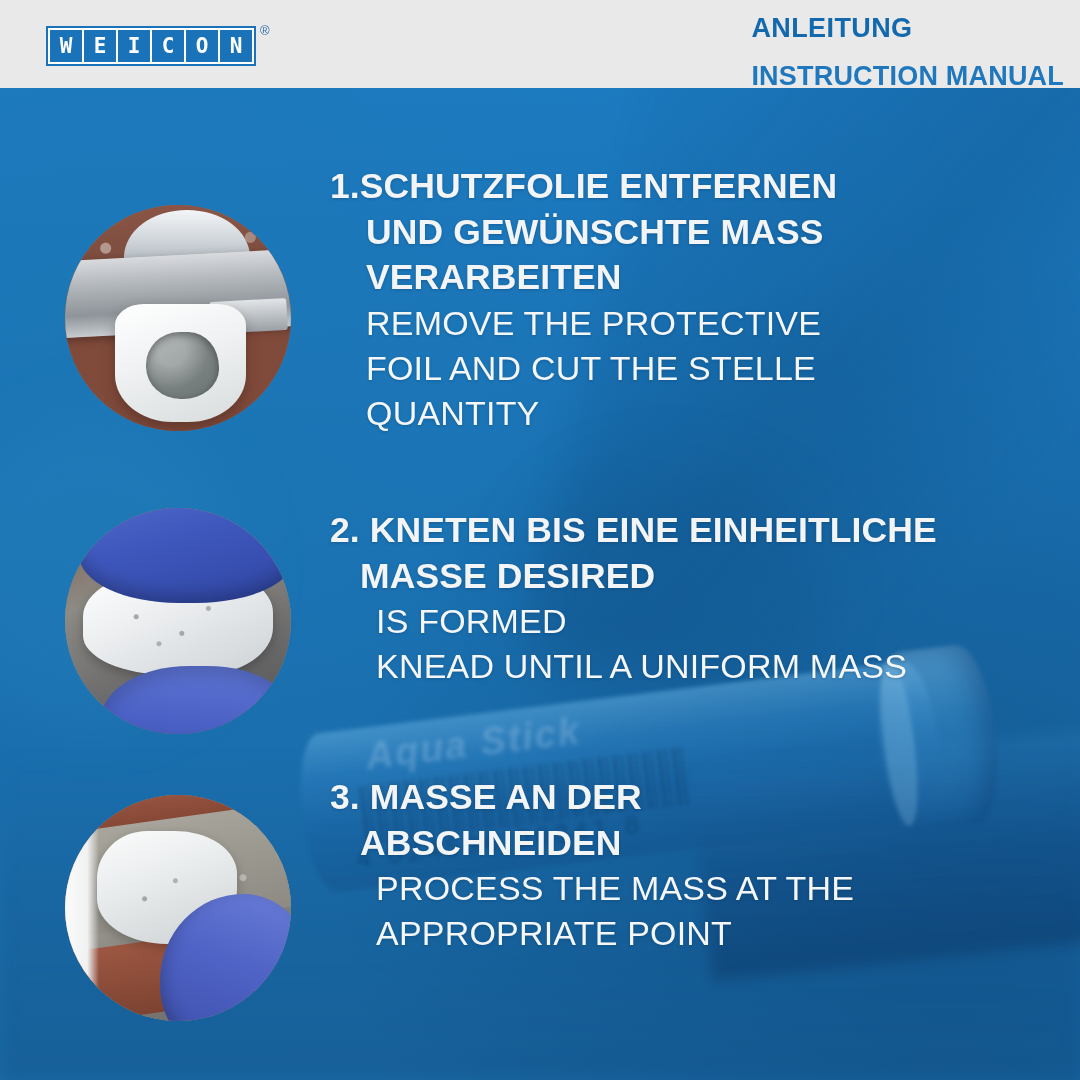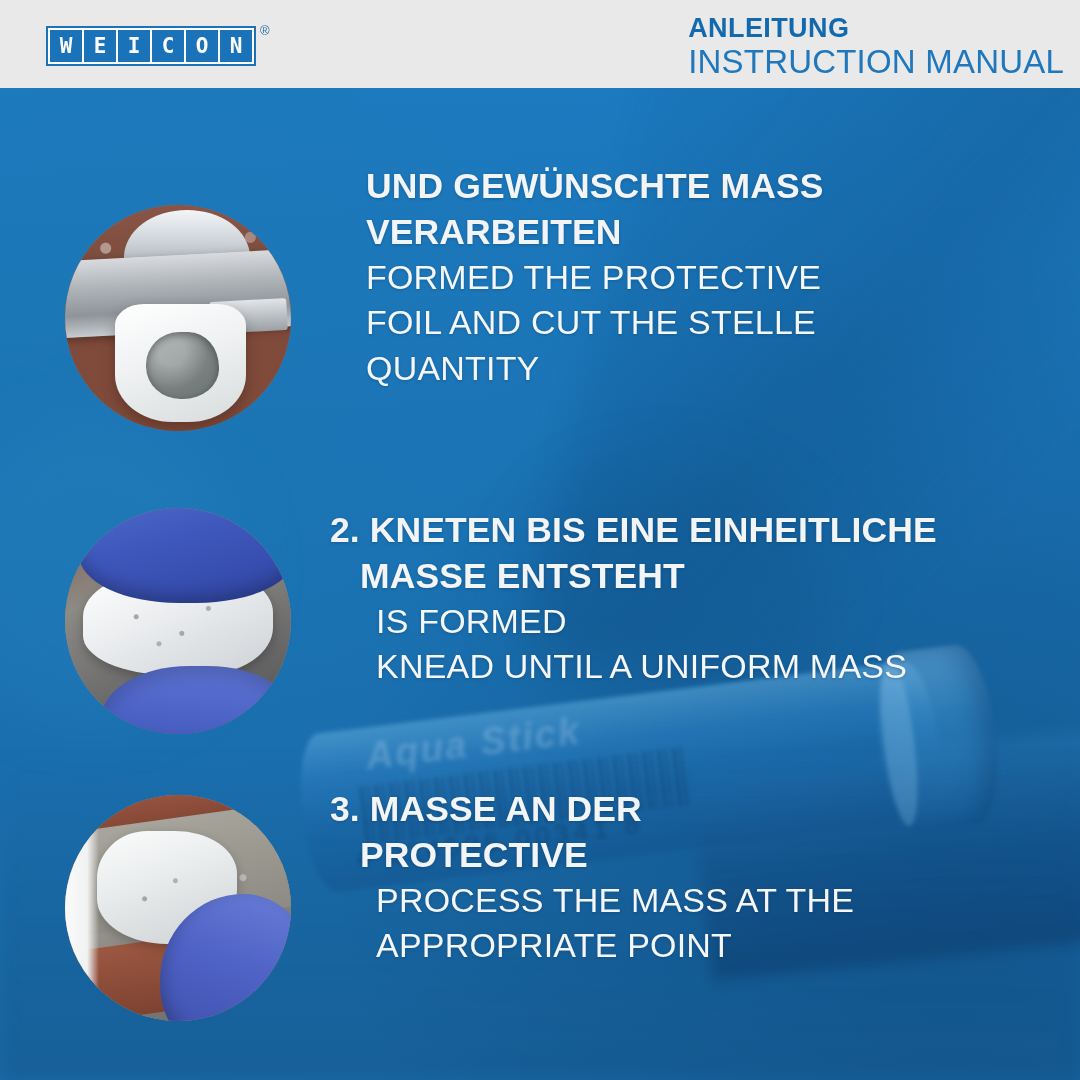--- a/index.html
+++ b/index.html
@@ -70,26 +70,26 @@
     color: #1a70b8;
   }
   .header-de {
     font-size: 27px;
     font-weight: 700;
     letter-spacing: 0.4px;
     line-height: 1.08;
     color: #1369ae;
   }
   .header-en {
-    font-size: 33px;
-    font-weight: 400;
+    font-size: 27px;
+    font-weight: 700;
     letter-spacing: 0.2px;
     line-height: 1.12;
     color: #1f78bd;
-    margin-top: 1px;
+    margin-top: 18px;
   }
 
   
   .bg {
     position: absolute;
     top: 88px; left: 0;
     width: 1080px;
     height: 992px;
     background: #1a73b5;
     overflow: hidden;
@@ -446,52 +446,53 @@
       <div class="ph p1-brick"></div>
       <div class="ph p1-bricktex"></div>
       <div class="p1-tube-top"></div>
       <div class="p1-blade"></div>
       <div class="p1-blade-notch"></div>
       <div class="p1-putty"></div>
       <div class="p1-core"></div>
     </div>
 
     <div class="txt" style="left:330px; top:164px; width:700px;">
+      <div class="line-de">1.SCHUTZFOLIE ENTFERNEN</div>
       <div class="line-de indent">UND GEWÜNSCHTE MASS</div>
       <div class="line-de indent">VERARBEITEN</div>
-      <div class="line-en indent">FORMED THE PROTECTIVE</div>
+      <div class="line-en indent">REMOVE THE PROTECTIVE</div>
       <div class="line-en indent">FOIL AND CUT THE STELLE</div>
       <div class="line-en indent">QUANTITY</div>
     </div>
 
     <div class="circle" style="left:65px; top:508px;">
       <div class="ph p2-bg"></div>
       <div class="p2-mass"></div>
       <div class="p2-glove-top"></div>
       <div class="p2-glove-bot"></div>
     </div>
 
     <div class="txt" style="left:330px; top:508px; width:720px;">
       <div class="line-de">2. KNETEN BIS EINE EINHEITLICHE</div>
-      <div class="line-de indent2">MASSE ENTSTEHT</div>
+      <div class="line-de indent2">MASSE DESIRED</div>
       <div class="line-en indent3">IS FORMED</div>
       <div class="line-en indent3">KNEAD UNTIL A UNIFORM MASS</div>
     </div>
 
     <div class="circle" style="left:65px; top:795px;">
       <div class="ph p3-bg"></div>
       <div class="p3-brick-top"></div>
       <div class="p3-mortar"></div>
       <div class="p3-brick-bot"></div>
       <div class="p3-putty"></div>
       <div class="p3-glove"></div>
       <div class="p3-white-edge"></div>
     </div>
 
-    <div class="txt" style="left:330px; top:775px; width:700px;margin-top:12px;">
+    <div class="txt" style="left:330px; top:775px; width:700px;">
       <div class="line-de">3. MASSE AN DER</div>
-      <div class="line-de indent2">PROTECTIVE</div>
+      <div class="line-de indent2">ABSCHNEIDEN</div>
       <div class="line-en indent3">PROCESS THE MASS AT THE</div>
       <div class="line-en indent3">APPROPRIATE POINT</div>
     </div>
 
   </div>
 </div>
 
 </body></html>

